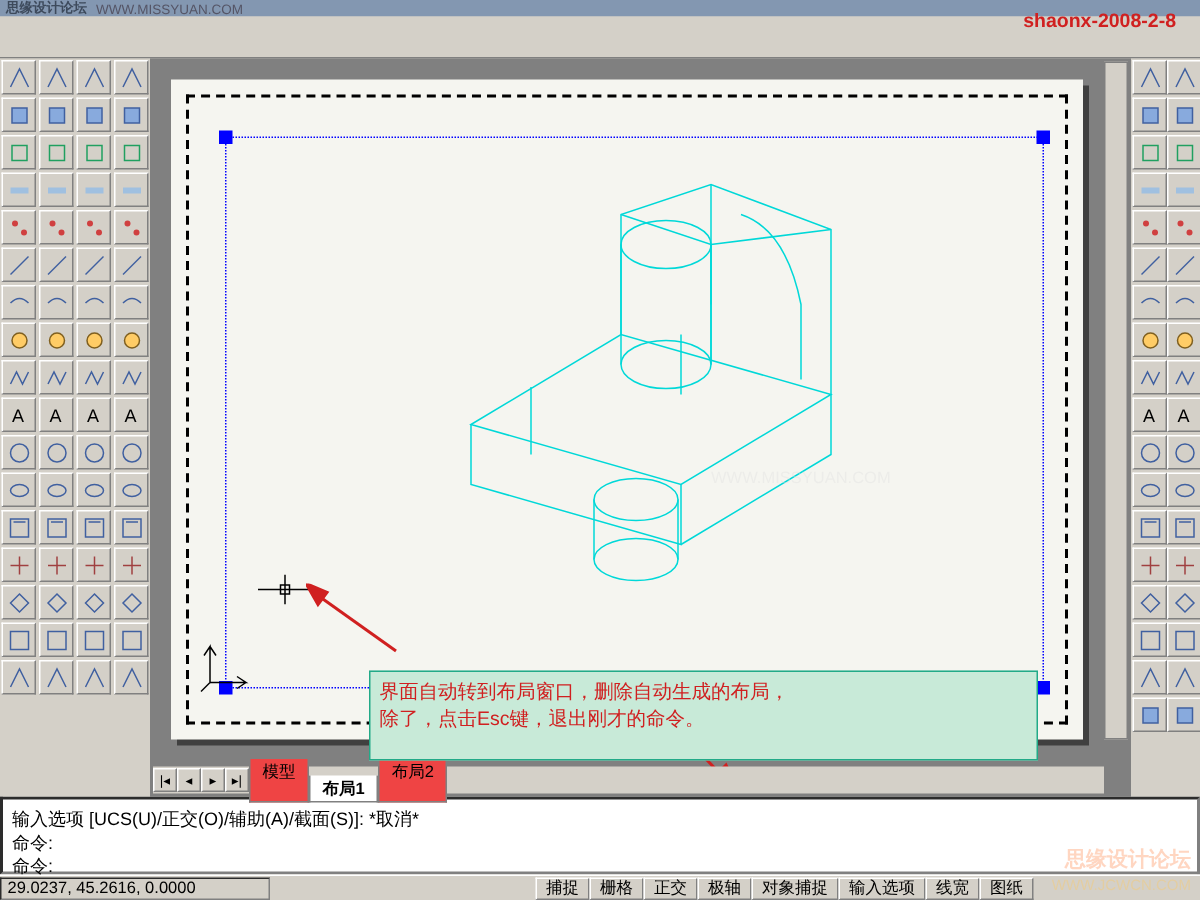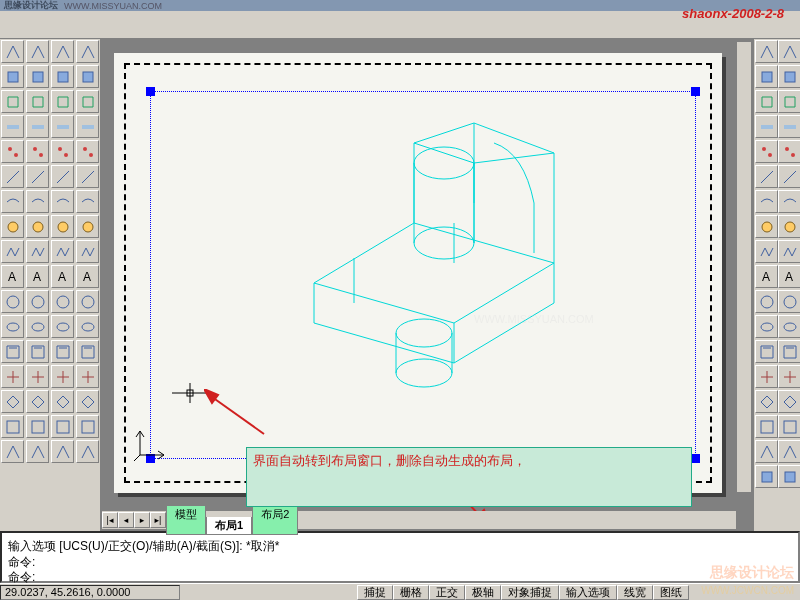--- a/index.html
+++ b/index.html
@@ -1,34 +1,34 @@
 <!DOCTYPE html>
 <html><head>
 <meta charset="utf-8">
 <style>
 *{margin:0;padding:0;box-sizing:border-box;font-family:"SimSun",sans-serif;}
 body{width:800px;height:600px;background:#d4d0c8;overflow:hidden;position:relative;}
 .titlebar{height:11px;background:#8397b1;display:flex;align-items:center;padding:0 4px;font-size:9px;color:#3d4a5c;}
 .titlebar .logo{font-weight:bold;margin-right:6px;}
 .titlebar .url{color:#556;}
-.credit{position:absolute;top:6px;right:16px;font-size:13px;font-weight:bold;color:#d02020;font-style:italic;z-index:20;}
+.credit{position:absolute;top:6px;right:16px;font-size:13px;font-weight:bold;color:#d02020;z-index:20;}
 .toolbar-main{height:28px;background:#d4d0c8;border-bottom:1px solid #808080;display:flex;align-items:center;padding-left:4px;gap:2px;}
 .tbtn{width:22px;height:22px;border:1px solid #d4d0c8;display:flex;align-items:center;justify-content:center;cursor:pointer;}
 .main-area{display:flex;height:492px;}
 .left-tools{display:flex;flex-direction:column;width:100px;background:#d4d0c8;}
 .tool-cols{display:flex;}
 .tool-col{width:25px;display:flex;flex-direction:column;}
 .tool-col .tbtn{width:23px;height:23px;border:1px solid #fff;border-right-color:#808080;border-bottom-color:#808080;margin:1px;}
 .canvas-wrap{flex:1;background:#808080;padding:2px;position:relative;}
 .layout-scroll{position:absolute;top:2px;right:2px;width:16px;height:calc(100% - 40px);background:#d4d0c8;border:1px solid #808080;}
 .layout-hscroll{position:absolute;bottom:2px;left:2px;right:18px;height:18px;background:#d4d0c8;display:flex;align-items:center;}
 .nav-btns{display:flex;}
 .nav-btn{width:16px;height:16px;border:1px solid #fff;border-right-color:#808080;border-bottom-color:#808080;display:flex;align-items:center;justify-content:center;font-size:9px;cursor:pointer;}
 .layout-tabs{display:flex;font-size:11px;}
-.layout-tab{padding:1px 8px;background:#86efac;border:1px solid #808080;border-top:none;cursor:pointer;}
+.layout-tab{padding:1px 8px;background:#ef4444;border:1px solid #808080;border-top:none;cursor:pointer;}
 .layout-tab.active{background:#fff;font-weight:bold;margin-top:11px;}
 .paper-area{width:calc(100% - 18px);height:calc(100% - 20px);background:#808080;position:relative;display:flex;align-items:flex-start;justify-content:center;padding:12px;}
 .paper{width:620px;height:440px;background:#f5f5f0;box-shadow:4px 4px 0 #404040;position:relative;}
 .paper::before{content:"";position:absolute;top:10px;left:10px;right:10px;bottom:10px;border:2px dashed #000;}
 .viewport{position:absolute;top:38px;left:36px;width:546px;height:368px;border:1px dotted #0000ff;}
 .handle{width:9px;height:9px;background:#0000ff;position:absolute;}
 .h-tl{top:-5px;left:-5px;}
 .h-tr{top:-5px;right:-5px;}
 .h-bl{bottom:-5px;left:-5px;}
 .h-br{bottom:-5px;right:-5px;}
@@ -477,20 +477,21 @@
           </g>
         </svg>
         <svg class="arrow2" viewBox="0 0 50 50">
           <g stroke="#d02020" stroke-width="2" fill="#d02020">
             <line x1="5" y1="5" x2="38" y2="40"></line>
             <polygon points="48,50 30,42 40,32"></polygon>
           </g>
         </svg>
         <div class="annot-box">
           <div>界面自动转到布局窗口，删除自动生成的布局，</div>
+          <div>除了，点击Esc键，退出刚才的命令。</div>
         </div>
         <div class="wm-mid">WWW.MISSYUAN.COM</div>
       </div>
     </div>
     <div class="layout-scroll"></div>
     <div class="layout-hscroll">
       <div class="nav-btns">
         <div class="nav-btn">|◂</div>
         <div class="nav-btn">◂</div>
         <div class="nav-btn">▸</div>

